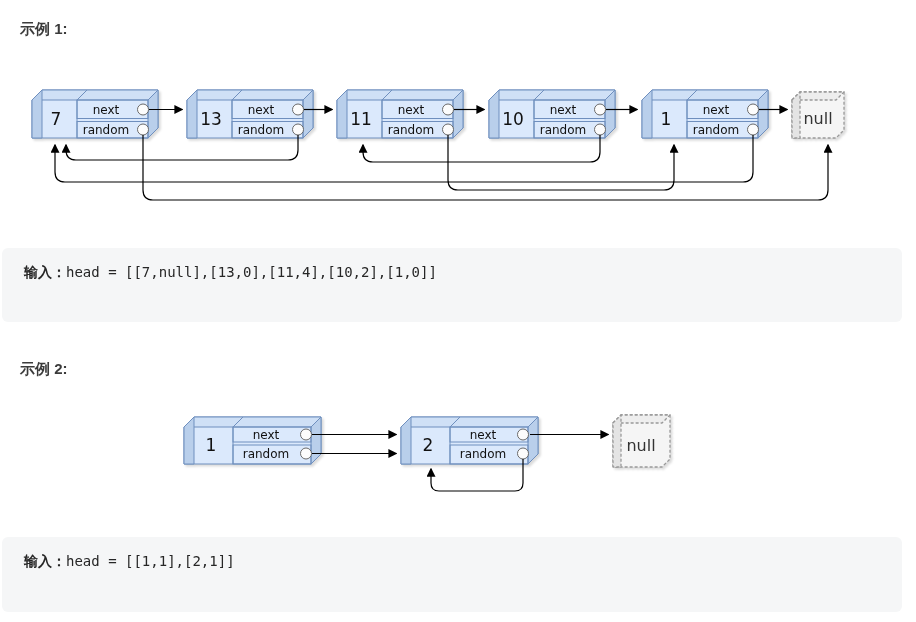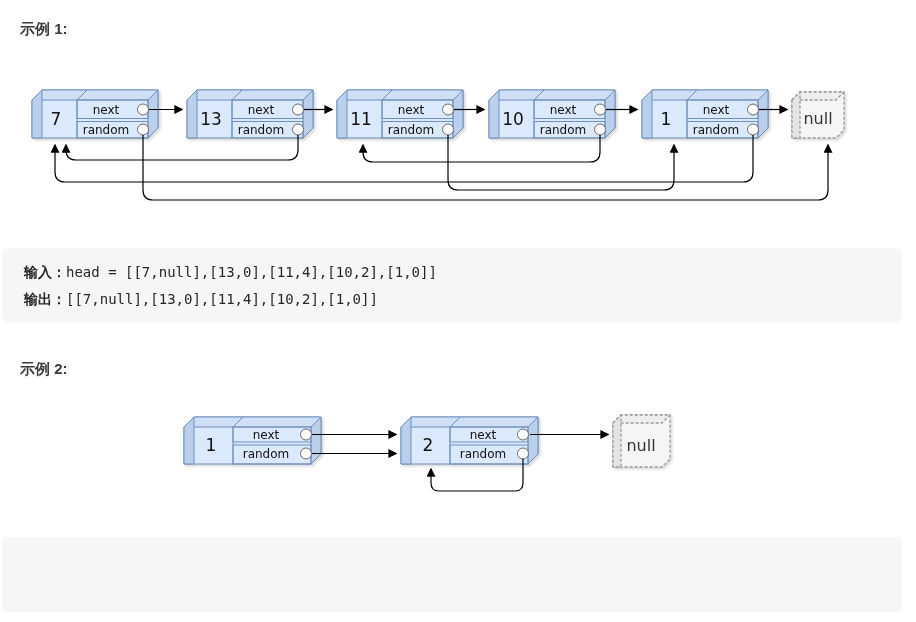--- a/index.html
+++ b/index.html
@@ -189,21 +189,21 @@
 
       <line class="wire" x1="312" y1="434.5" x2="396" y2="434.5" marker-end="url(#arrow)"></line>
       <line class="wire" x1="312" y1="453.5" x2="396" y2="453.5" marker-end="url(#arrow)"></line>
       <line class="wire" x1="530" y1="434.5" x2="608" y2="434.5" marker-end="url(#arrow)"></line>
       <path class="wire" d="M523,459 V483 Q523,491 515,491 H439 Q431,491 431,483 V469" marker-end="url(#arrow)"></path>
     </g>
   </svg>
 
   <div class="code-block" style="top:248px;height:74px;">
     <div><span class="io-label">输入：</span><span class="io-code">head = [[7,null],[13,0],[11,4],[10,2],[1,0]]</span></div>
-    <div><span class="io-label">输出：</span><span class="io-code">[[7,null],[13,0],[11,4],[10,2],[1,0]]</span></div>
   </div>
 
   <div class="example-heading" style="top:360px;">示例 2:</div>
 
   <div class="code-block" style="top:537px;height:75px;">
+    <div><span class="io-label">输入：</span><span class="io-code">head = [[1,1],[2,1]]</span></div>
   </div>
 
 </div>
 
 </body></html>

